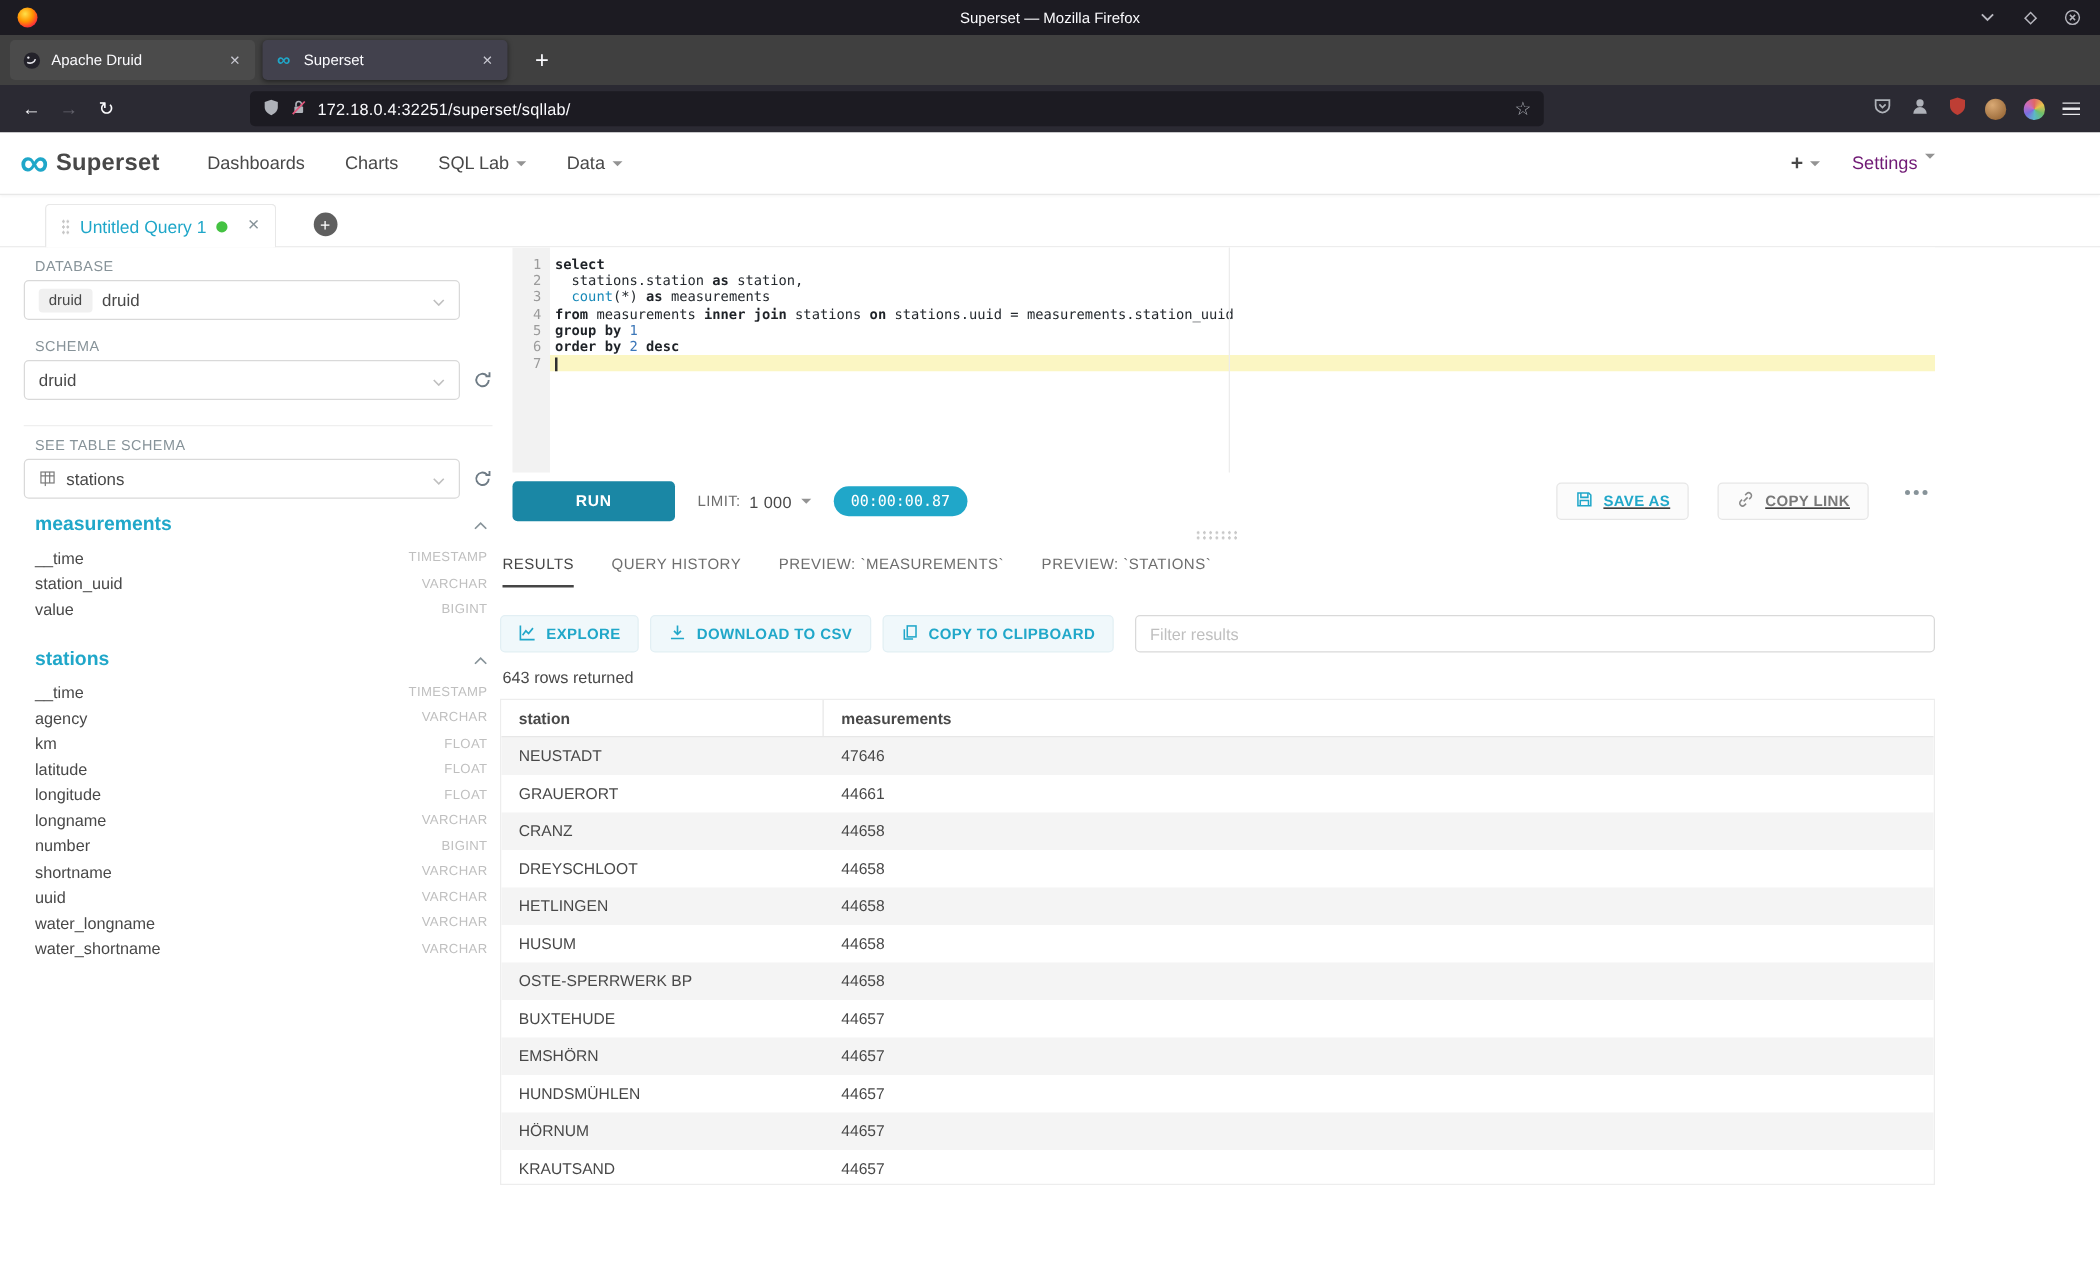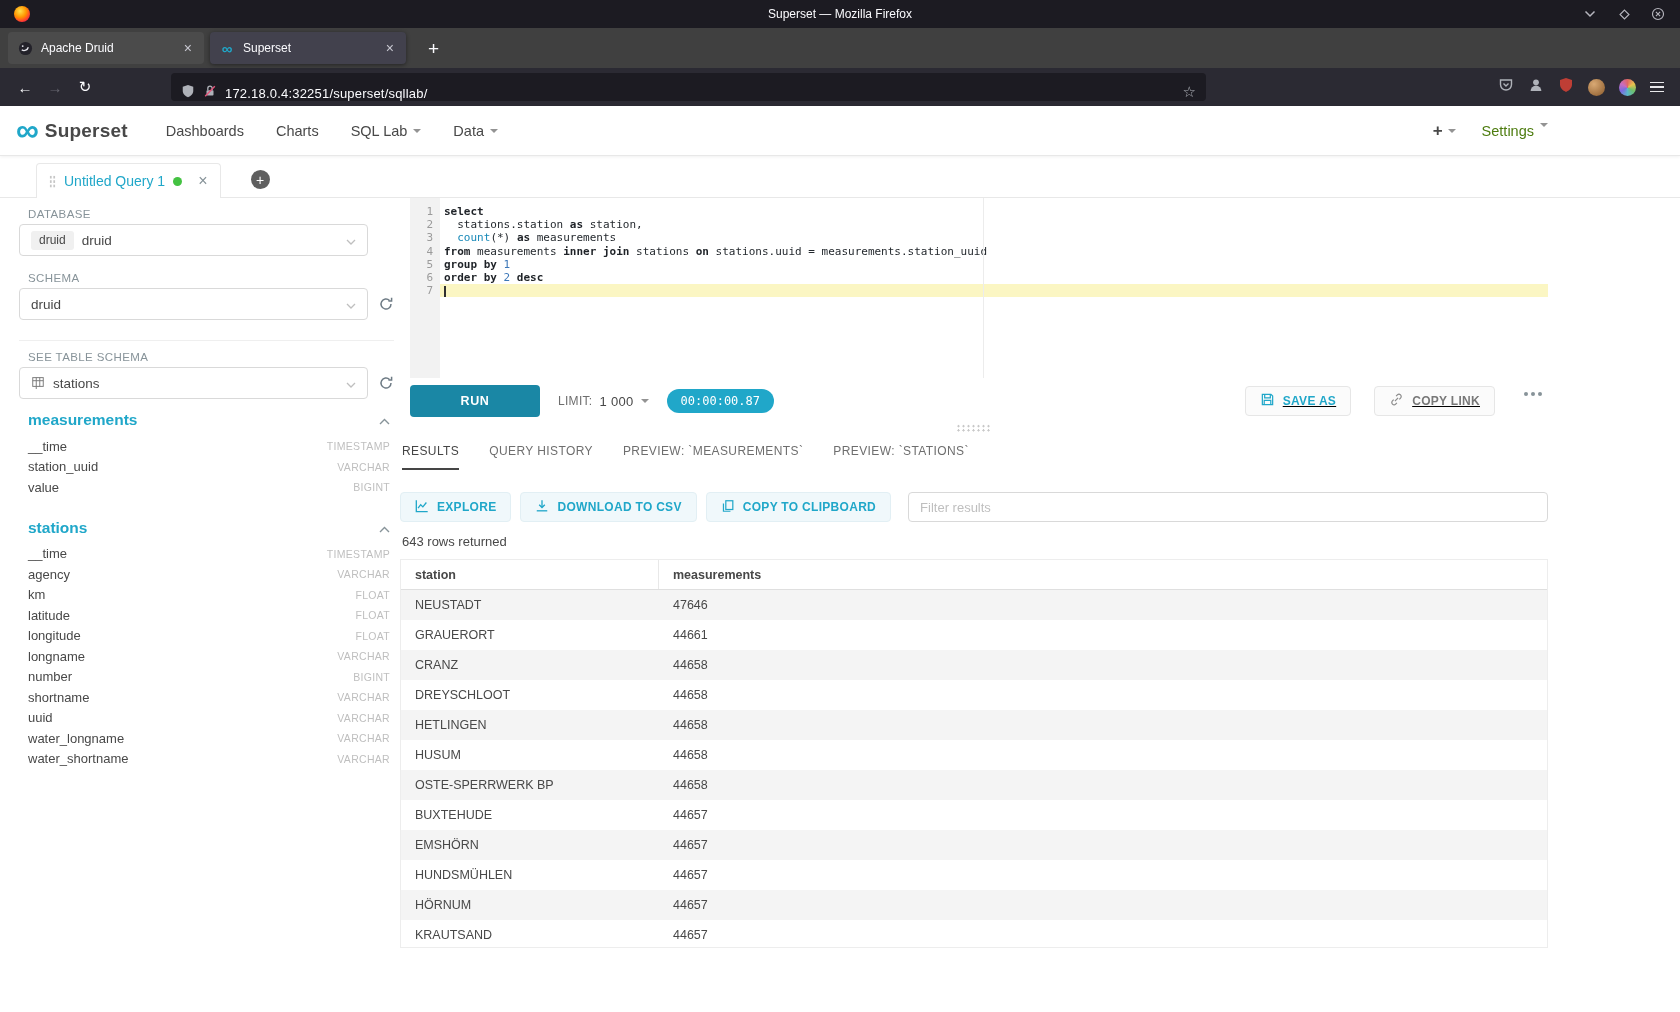--- a/index.html
+++ b/index.html
@@ -23,41 +23,41 @@
   .ff-tab.active{background:#42414D;box-shadow:0 1px 4px rgba(0,0,0,.45);}
   .tab-title{flex:1;white-space:nowrap;overflow:hidden;}
   .tabclose{color:#C9C9D2;font-size:14px;line-height:1;padding:1px 3px;}
   .ff-newtab{color:#FBFBFE;font-size:19px;margin-left:10px;padding:0 6px;line-height:1;}
   .favicon{width:16px;height:16px;display:flex;align-items:center;justify-content:center;flex:0 0 16px;}
   .favicon-ss{color:var(--accent);font-weight:bold;font-size:15px;line-height:1;}
 
   .ff-navbar{height:38px;background:#2B2A33;display:flex;align-items:center;padding:0 10px;}
   .nav-ico{width:30px;height:28px;display:flex;align-items:center;justify-content:center;color:#FBFBFE;font-size:15px;border-radius:4px;}
   .nav-ico.disabled{color:#66656F;}
-  .urlbar{width:1035px;height:28px;background:#1C1B22;border-radius:4px;display:flex;align-items:flex-end;padding:0 10px;gap:8px;color:#FBFBFE;font-size:13px;margin-left:71px;}
+  .urlbar{width:1035px;height:28px;background:#1C1B22;border-radius:4px;display:flex;align-items:center;padding:0 10px;gap:8px;color:#FBFBFE;font-size:13px;margin-left:100px;}
   .url-text{flex:1;letter-spacing:.2px;}
   .star{color:#AFB2B9;font-size:15px;}
   .ff-right{margin-left:auto;display:flex;align-items:center;gap:14px;padding-right:6px;}
   .ext-dot{width:17px;height:17px;border-radius:50%;}
   .ext-brown{background:radial-gradient(circle at 35% 30%,#D9A974,#8A5A2B);}
   .ext-color{background:conic-gradient(#E06666,#E8C14D,#6CBF6C,#5BB8C9,#7A6CE0,#C96CC0,#E06666);}
   .burger{display:flex;flex-direction:column;gap:3px;}
   .burger span{display:block;width:14px;height:1.6px;background:#E8E8EB;}
 
   
   .ss-header{height:50px;background:#fff;display:flex;align-items:center;padding:0 132px 0 16px;border-bottom:1px solid #E8E8E8;box-shadow:0 1px 3px rgba(0,0,0,.06);position:relative;z-index:5;}
   .ss-logo{display:flex;align-items:center;gap:6px;margin-right:22px;}
   .infinity{color:var(--accent);font-size:32px;font-weight:bold;line-height:.8;}
   .brand{font-size:19px;font-weight:bold;color:#484848;letter-spacing:.2px;}
   .ss-nav{display:flex;height:50px;}
   .ss-nav-item{padding:0 16px;font-size:14.5px;color:#484848;display:flex;align-items:center;gap:6px;}
   .caret{width:0;height:0;border-left:4px solid transparent;border-right:4px solid transparent;border-top:4px solid #939393;}
   .ss-right{margin-left:auto;display:flex;align-items:center;gap:26px;}
   .plus-btn{display:flex;align-items:center;gap:5px;color:#484848;font-size:17px;font-weight:bold;}
-  .settings{display:flex;align-items:flex-start;gap:6px;font-size:14.5px;color:#4d7c0f;}
+  .settings{display:flex;align-items:flex-start;gap:6px;font-size:14.5px;color:#701a75;}
 
   
   .qtabstrip{height:42px;display:flex;align-items:flex-end;padding-left:36px;border-bottom:1px solid #E8E8E8;background:#fff;}
   .qtab{height:35px;display:flex;align-items:center;gap:8px;padding:0 12px;background:#fff;border:1px solid #E8E8E8;border-bottom:none;border-radius:4px 4px 0 0;margin-bottom:-1px;}
   .drag-dots{width:7px;height:13px;background-image:radial-gradient(circle,#C6C6C6 1.1px,transparent 1.3px);background-size:3.5px 4.4px;}
   .qtab-label{color:var(--accent);font-size:14px;}
   .status-dot{width:9px;height:9px;border-radius:50%;background:var(--success-dot);}
   .qtab-close{color:#879399;font-size:16px;margin-left:8px;line-height:1;}
   .add-qtab{width:19px;height:19px;border-radius:50%;background:#5F5F5F;color:#fff;display:flex;align-items:center;justify-content:center;font-size:14px;margin:0 0 8px 30px;line-height:1;}
 

